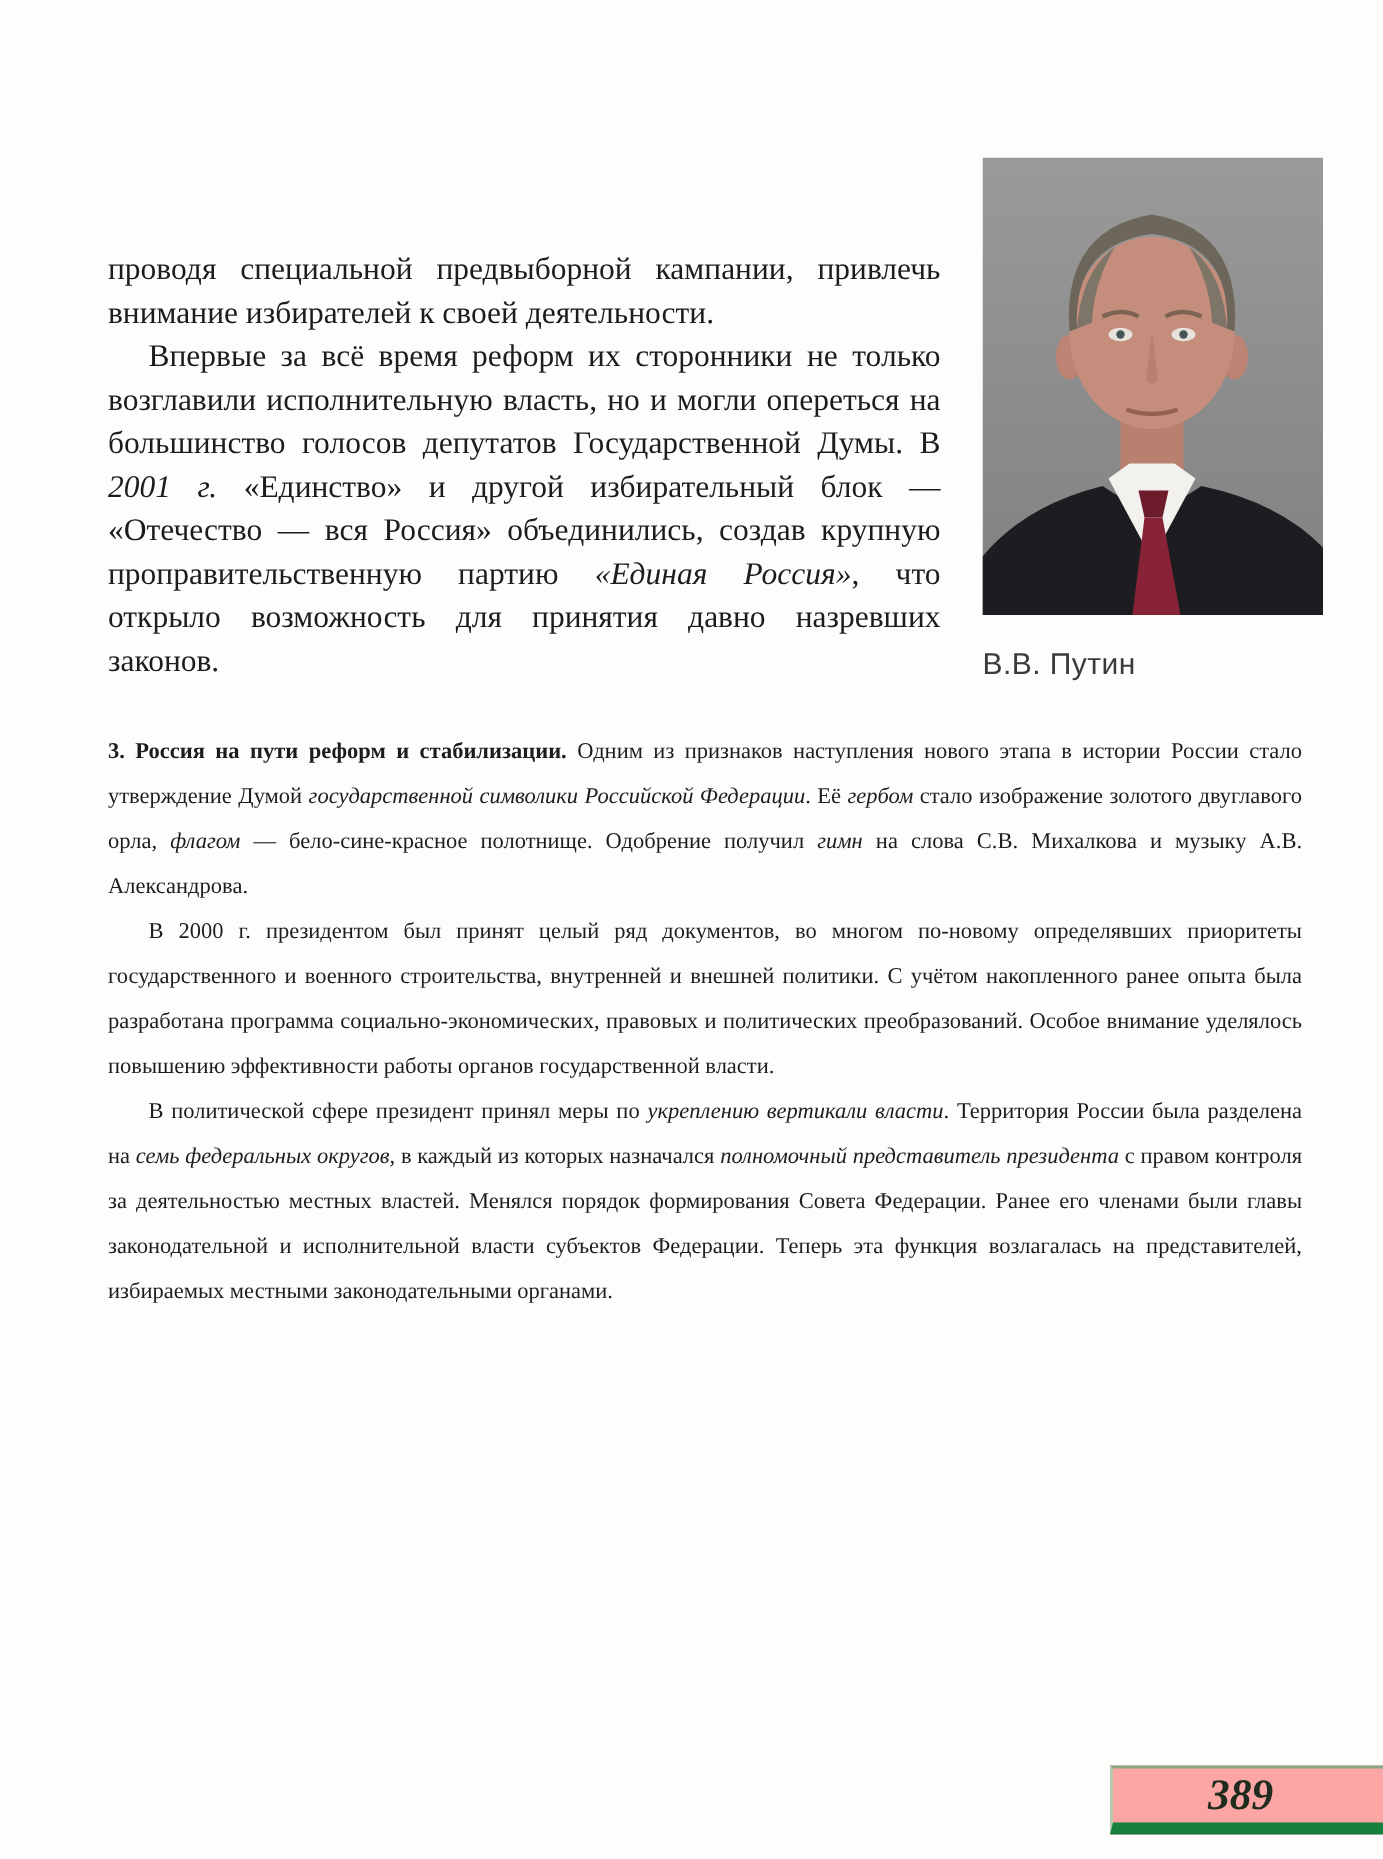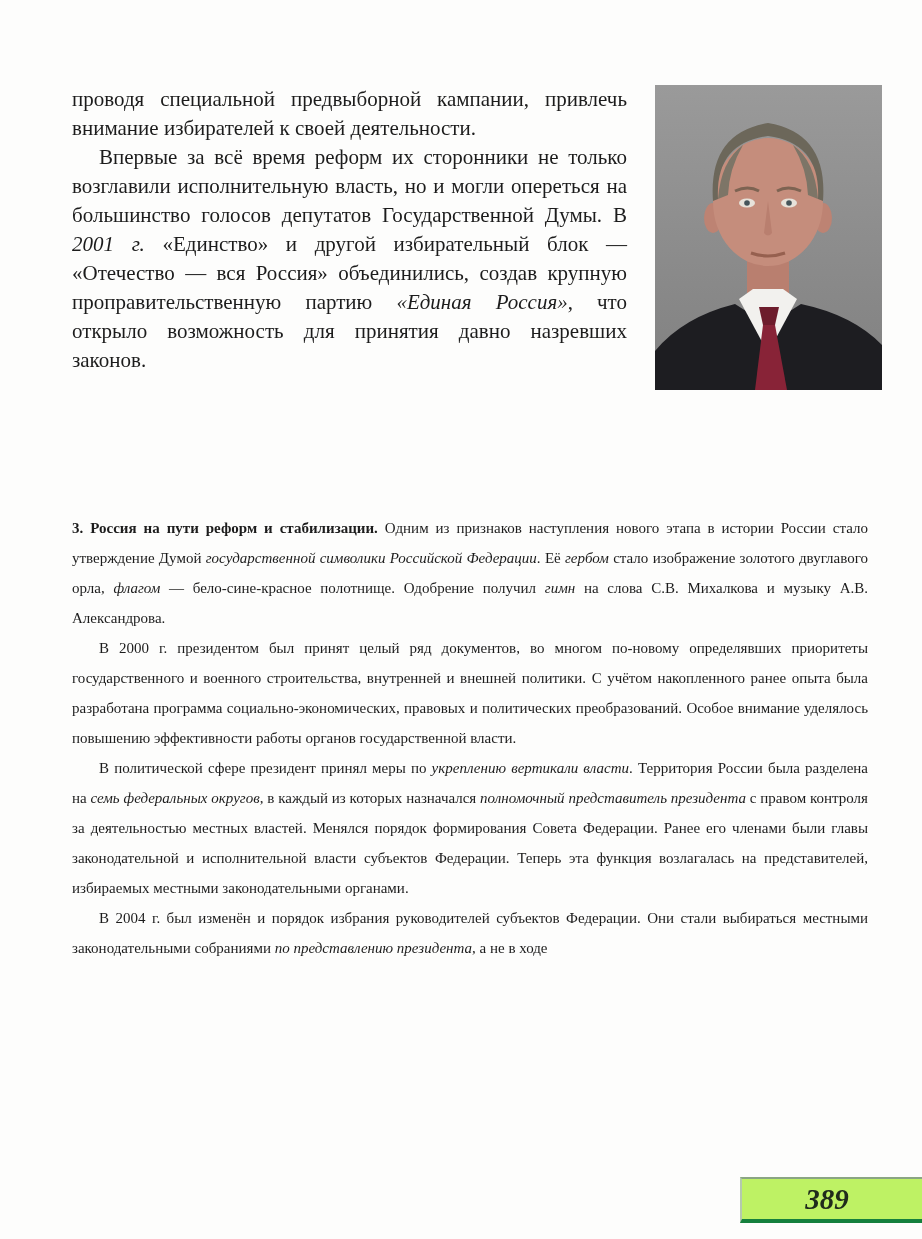--- a/index.html
+++ b/index.html
@@ -5,41 +5,41 @@
   html,body{margin:0;padding:0;}
   body{
     width:922px;height:1239px;
     background:#ffffff;
     font-family:"Liberation Serif","DejaVu Serif",serif;
     color:#1c1c1c;
     overflow:hidden;
   }
   .page{position:relative;width:922px;height:1239px;background:#fdfdfc;}
   .content{position:absolute;left:72px;top:58px;width:810px;}
-  .top-section{display:flex;align-items:flex-start;min-height:397px;margin-top:27px;}
+  .top-section{display:flex;align-items:flex-end;min-height:397px;}
   .text-col{width:555px;font-size:21px;line-height:29px;text-align:justify;}
   .figure-wrap{margin-left:28px;width:227px;flex:none;}
   .photo{width:227px;height:305px;display:block;}
   .photo svg{display:block;}
   .caption{
     margin-top:22px;
     font-family:"Liberation Sans","DejaVu Sans",sans-serif;
     font-size:20px;color:#3a3a3a;letter-spacing:.3px;
   }
   .full-section{margin-top:31px;width:796px;font-size:15px;line-height:30px;text-align:justify;}
   p.para{margin:0;padding:0;}
   p.para.indent{text-indent:27px;}
   span.b{font-weight:bold;}
   span.i{font-style:italic;}
   .page-number-box{
     position:absolute;left:740px;top:1177px;width:182px;height:46px;
-    background:#bef264;
+    background:#fca5a5;
     border-top:2px solid #8aa583;
     border-left:2px solid #b4c9ae;
-    border-bottom:4px solid #15803d;
+    border-bottom:8px solid #15803d;
     box-sizing:border-box;
     display:flex;align-items:center;justify-content:center;
     padding-right:10px;
   }
   .page-number{
     font-family:"Liberation Serif","DejaVu Serif",serif;
     font-style:italic;font-weight:bold;
     font-size:29px;color:#1f2b1c;
   }
 </style>
@@ -90,27 +90,27 @@
             <ellipse cx="92" cy="118" rx="8" ry="4.5" fill="#e7e2da"></ellipse>
             <circle cx="92" cy="118" r="2.8" fill="#45545a"></circle>
             <ellipse cx="134" cy="118" rx="8" ry="4.5" fill="#e7e2da"></ellipse>
             <circle cx="134" cy="118" r="2.8" fill="#45545a"></circle>
 
             <path d="M113 116 L109 148 Q113 153 117 148 Z" fill="#b97f6f"></path>
 
             <path d="M96 168 Q113 174 130 168" stroke="#96604f" stroke-width="3" fill="none"></path>
           </svg>
         </div>
+        <figcaption class="caption">В.В. Путин</figcaption>
       </figure>
     </div>
 
     <div class="full-section">
         <p class="para"><span class="b">3. Россия на пути реформ и стабилизации.</span><span> Одним из признаков наступления нового этапа в истории России стало утверждение Думой </span><span class="i">государственной символики Российской Федерации</span><span>. Её </span><span class="i">гербом</span><span> стало изображение золотого двуглавого орла, </span><span class="i">флагом</span><span> — бело-сине-красное полотнище. Одобрение получил </span><span class="i">гимн</span><span> на слова С.В. Михалкова и музыку А.В. Александрова.</span></p>
         <p class="para indent"><span>В 2000 г. президентом был принят целый ряд документов, во многом по-новому определявших приоритеты государственного и военного строительства, внутренней и внешней политики. С учётом накопленного ранее опыта была разработана программа социально-экономических, правовых и политических преобразований. Особое внимание уделялось повышению эффективности работы органов государственной власти.</span></p>
         <p class="para indent"><span>В политической сфере президент принял меры по </span><span class="i">укреплению вертикали власти</span><span>. Территория России была разделена на </span><span class="i">семь федеральных округов</span><span>, в каждый из которых назначался </span><span class="i">полномочный представитель президента</span><span> с правом контроля за деятельностью местных властей. Менялся порядок формирования Совета Федерации. Ранее его членами были главы законодательной и исполнительной власти субъектов Федерации. Теперь эта функция возлагалась на представителей, избираемых местными законодательными органами.</span></p>
-        <p class="para indent"><span>В 2004 г. был изменён и порядок избрания руководителей субъектов Федерации. Они стали выбираться местными законодательными собраниями </span><span class="i">по представлению президента</span><span>, а не в ходе</span></p>
       </div>
   </div>
 
   <div class="page-number-box">
     <span class="page-number">389</span>
   </div>
 </div>
 
 </body></html>

